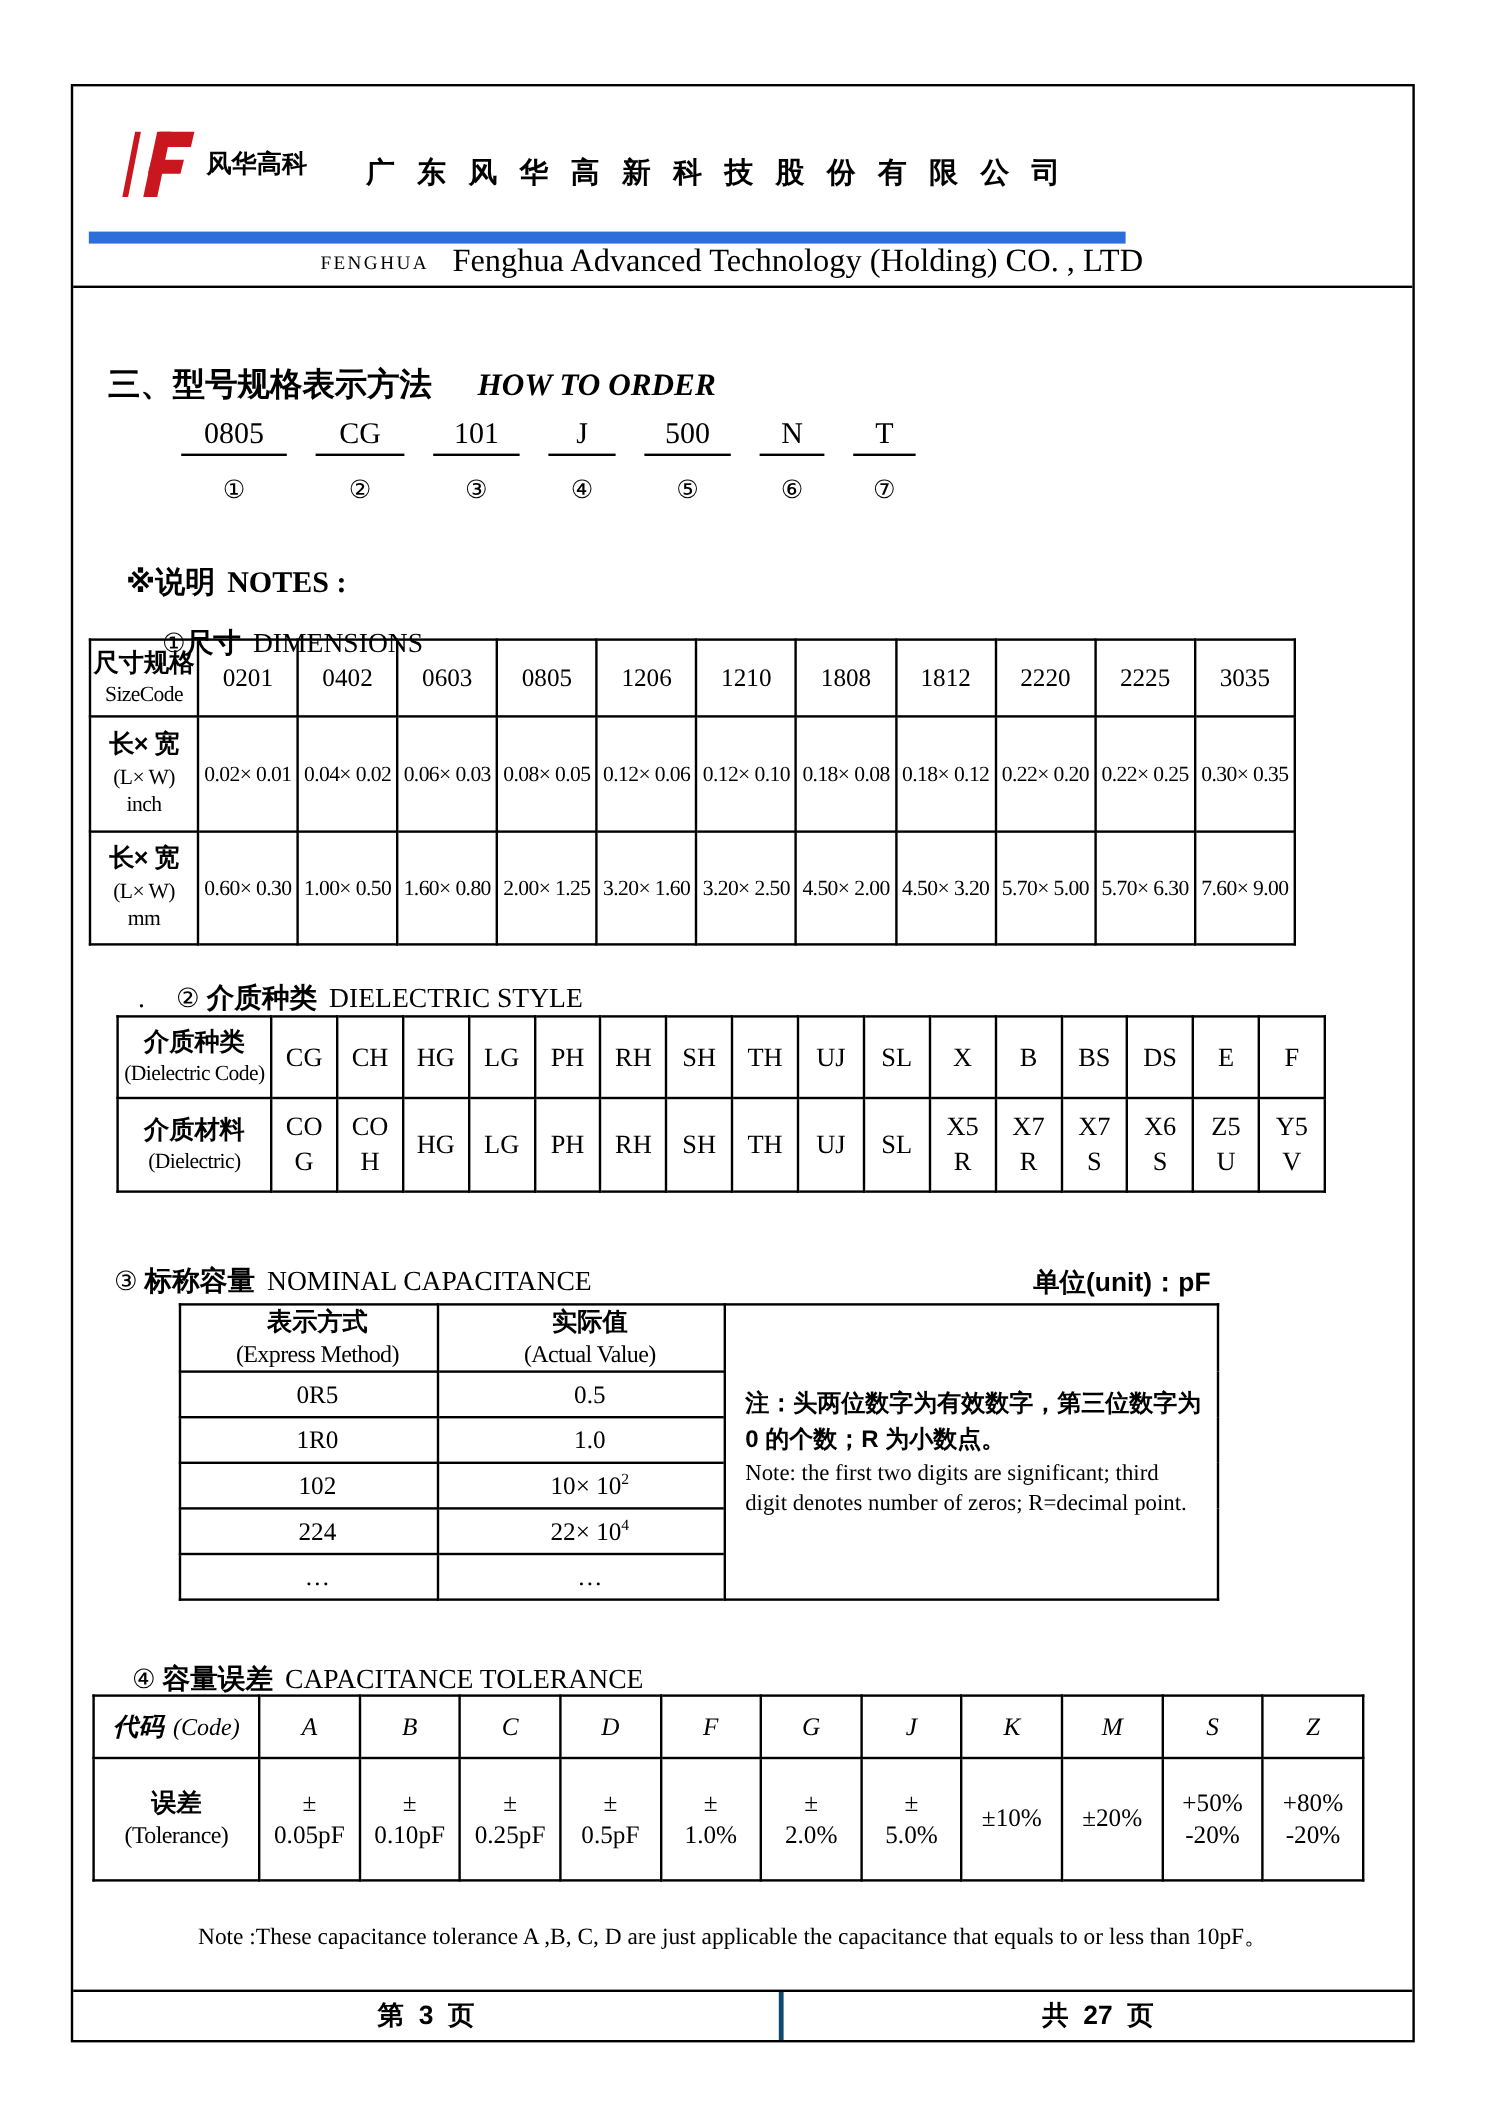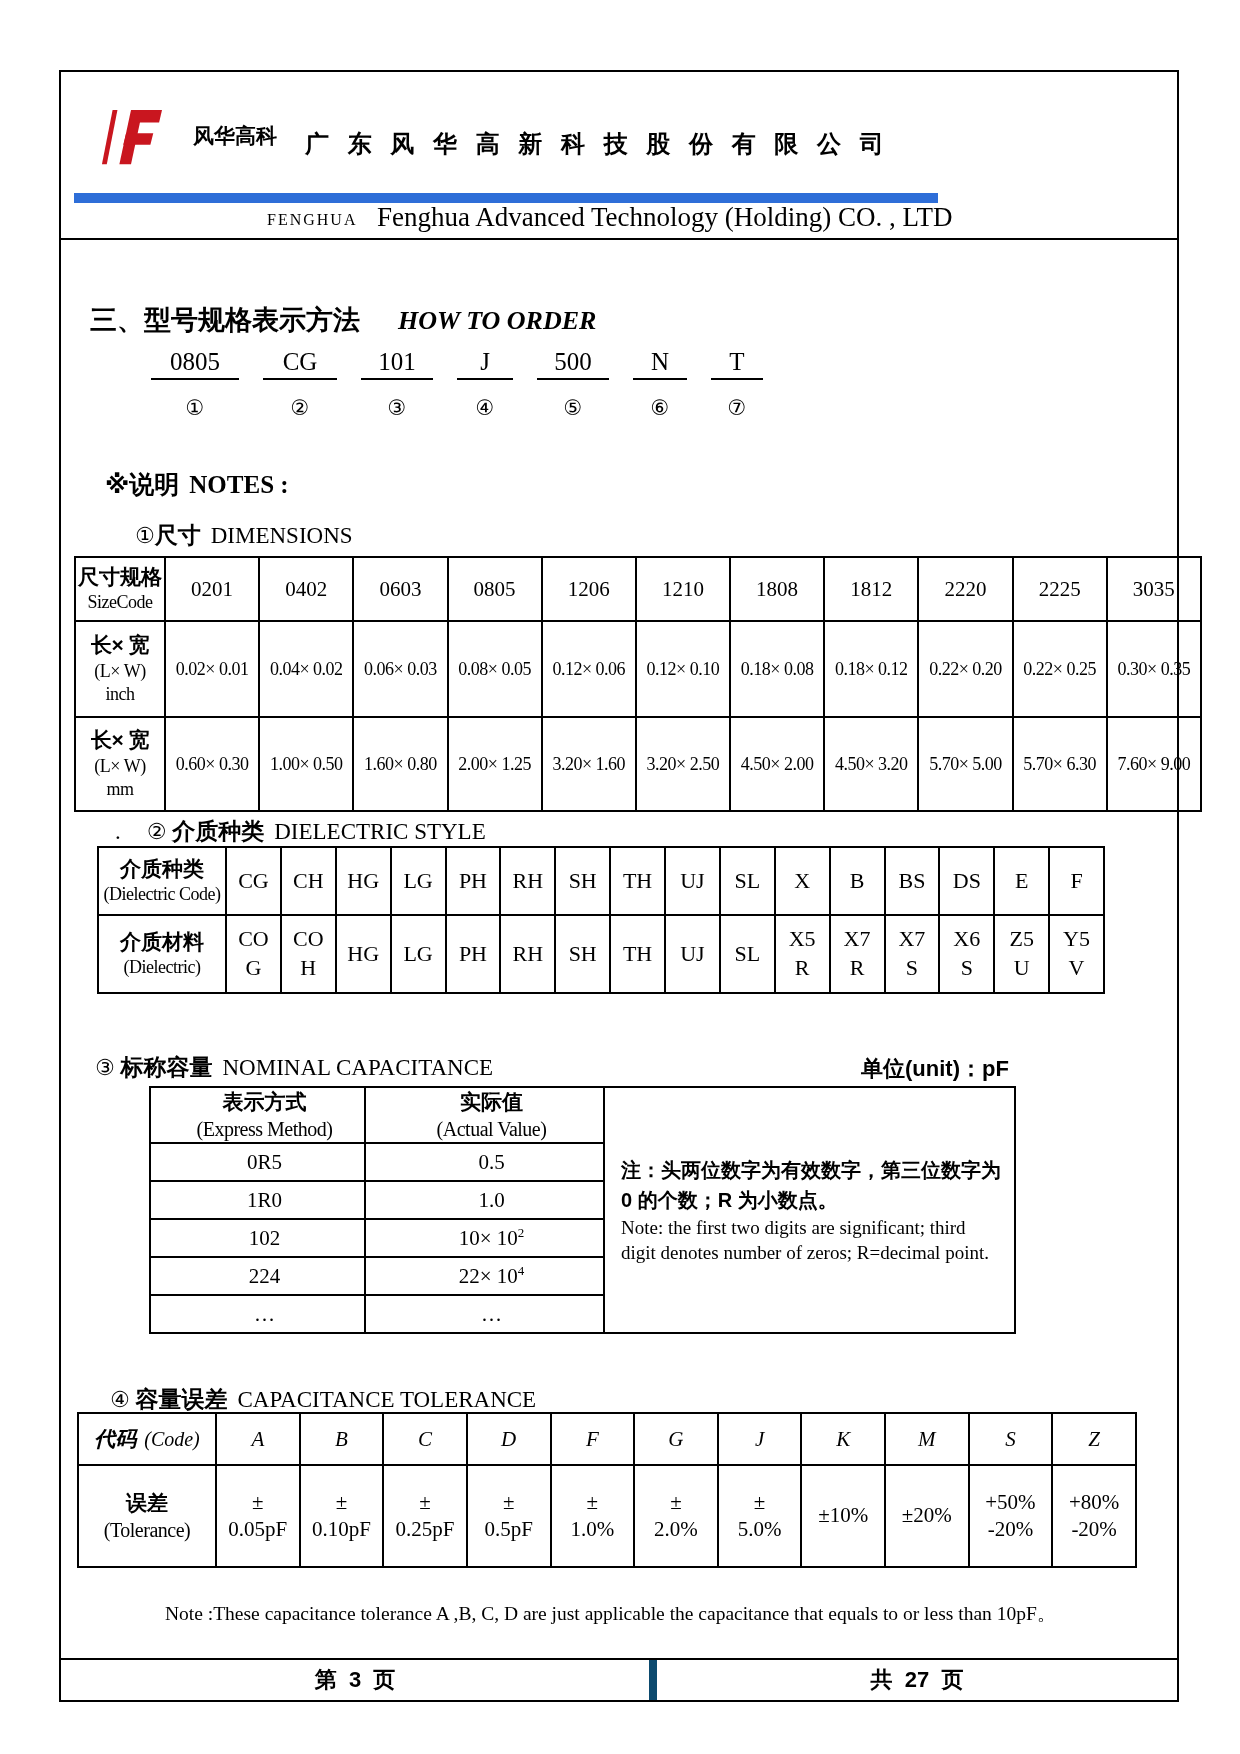--- a/index.html
+++ b/index.html
@@ -5,21 +5,21 @@
   * { box-sizing: border-box; margin: 0; padding: 0; }
   html,body { width:1240px; height:1754px; background:#ffffff; }
   body { position:relative; font-family:"Liberation Serif","DejaVu Serif",serif; color:#000; }
   .frame { position:absolute; left:59px; top:70px; width:1120px; height:1632px; border:2px solid #000; }
 
   .cn { font-family:"Liberation Sans","DejaVu Sans",sans-serif; font-weight:bold; }
   .en { font-family:"Liberation Serif","DejaVu Serif",serif; }
 
   
   .logo { position:absolute; left:34px; top:34px; width:72px; height:62px; }
-  .logo-cn { position:absolute; left:132px; top:50px; font-size:21px; }
+  .logo-cn { position:absolute; left:111px; top:50px; font-size:21px; }
   .company-cn { position:absolute; left:220px; top:56px; font-size:24px; letter-spacing:6px; white-space:nowrap; font-family:"Liberation Sans","DejaVu Sans",sans-serif; font-weight:bold;margin-left:24px; }
   .blue-bar { position:absolute; left:13px; top:121px; width:864px; height:10px; background:#2e6ed8; }
   .fenghua-en { position:absolute; left:206px; top:139px; font-size:16px; letter-spacing:2px; }
   .company-en { position:absolute; left:316px; top:130px; font-size:27px; white-space:nowrap; }
   .header-rule { position:absolute; left:0; top:166px; width:100%; border-top:2px solid #000; }
 
   
   .sec-title { position:absolute; left:29px; top:230px; font-size:27px; white-space:nowrap; }
   .sec-title .en { font-size:26px; font-weight:bold; margin-left:38px;font-style:italic; }
 
@@ -45,21 +45,21 @@
   .sub-heading .en { font-size:23px; margin-left:10px; }
 
   table { border-collapse:collapse; table-layout:fixed; position:absolute; }
   td { border:2px solid #000; text-align:center; vertical-align:middle; padding:0 2px; overflow:hidden; }
   .pre { white-space:pre-line; line-height:1.3; }
   .lbl-cn { display:block; font-family:"Liberation Sans","DejaVu Sans",sans-serif; font-weight:bold; font-size:21px; line-height:1.35; }
   .lbl-en { display:block; font-size:18px; line-height:1.3; letter-spacing:-0.5px; }
 
   
   .dims-heading { left:74px; top:448px; }
-  .dims-table { left:13px; top:484px; width:1128px; }
+  .dims-table { left:13px; top:460px; width:1006px; }
   .dims-table td { font-size:18px; letter-spacing:-0.5px; }
   .dims-table tr:nth-child(1) td { height:64px; font-size:21px; letter-spacing:0; }
   .dims-table tr:nth-child(2) td { height:96px; }
   .dims-table tr:nth-child(3) td { height:94px; }
 
   
   .diel-heading { left:44px; top:744px; }
   .diel-heading .prefix { margin-right:26px; }
   .diel-table { left:36px; top:774px; width:1008px; }
   .diel-table td { font-size:22px; }
@@ -87,21 +87,21 @@
   .tol-code-label .cn { font-size:21px; }
   .tol-code-label .en { font-size:20px; margin-left:8px; }
 
   .remark-cn { position:absolute; left:116px; top:1492px; font-size:20px; font-family:"Liberation Sans","DejaVu Sans",sans-serif; font-weight:bold; }
   .remark-en { position:absolute; left:104px; top:1528px; font-size:19.5px; white-space:nowrap; }
 
   
   .footer { position:absolute; left:0; bottom:0; width:100%; height:42px; border-top:2px solid #000; display:flex; }
   .footer-cell { display:flex; align-items:center; justify-content:center; font-size:22px; font-weight:bold; white-space:pre; font-family:"Liberation Sans","DejaVu Sans",sans-serif; }
   .footer-left { width:588px; }
-  .footer-right { flex:1; border-left:8px solid #0c4a6e; }
+  .footer-right { flex:1; border-left:4px solid #0c4a6e; }
 </style>
 </head>
 <body>
 
 <div class="frame">
 
   <svg class="logo" viewBox="0 0 72 64">
     <polygon points="6,60 17,4 22,4 11,60" fill="#c9161f"></polygon>
     <polygon points="24,60 36,4 48,4 36,60" fill="#c9161f"></polygon>
     <polygon points="38,4 68,4 65,17 35,17" fill="#c9161f"></polygon>

